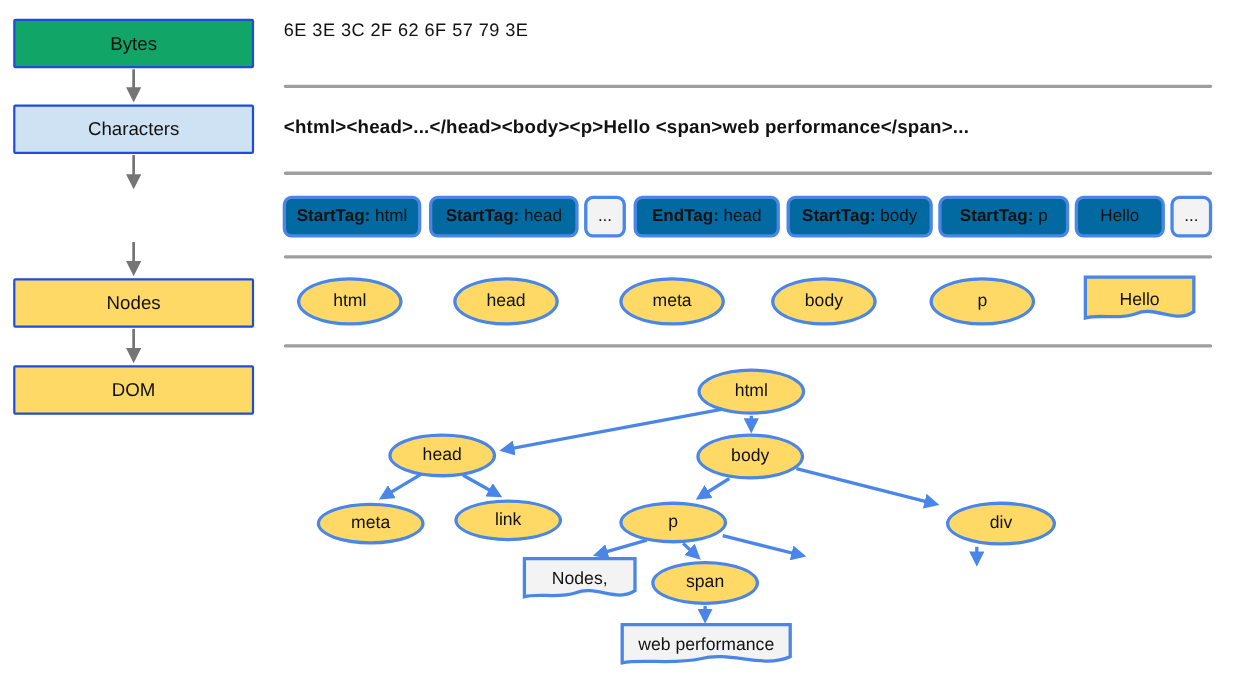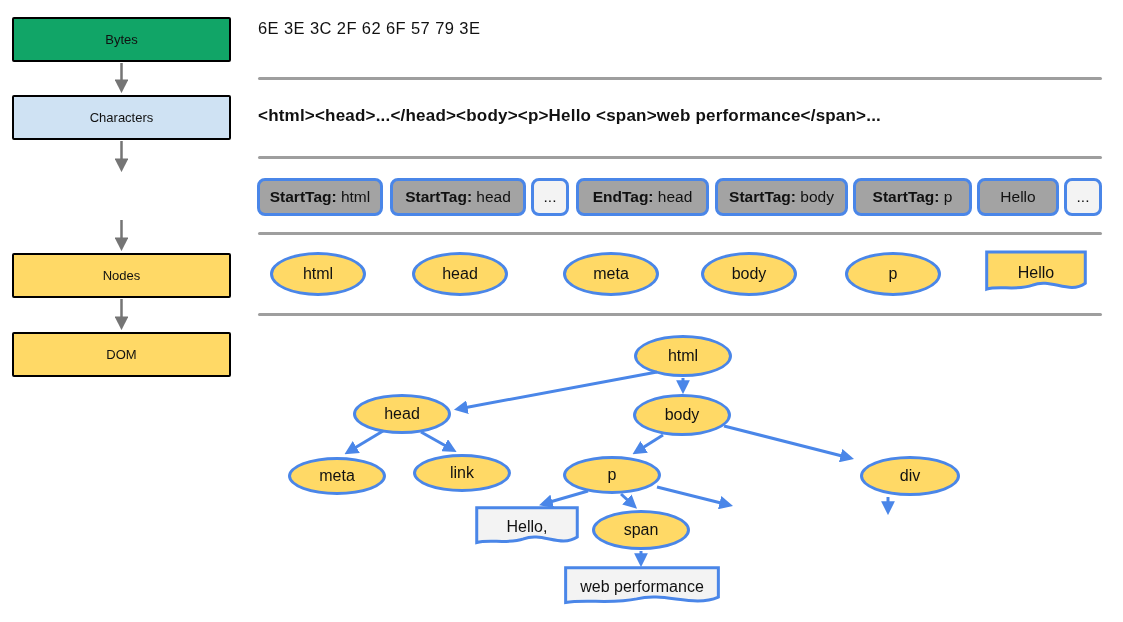--- a/index.html
+++ b/index.html
@@ -3,36 +3,36 @@
 <meta charset="utf-8">
 <style>
   html,body{margin:0;padding:0;background:#ffffff;}
   .canvas{
     position:relative;width:1123px;height:622px;background:#ffffff;overflow:hidden;
     font-family:"Liberation Sans",sans-serif;color:#111;
   }
   
   .stage-box{
     position:absolute;left:12px;width:219px;height:45px;box-sizing:border-box;
-    border:2px solid #000000;border-radius:2px;
+    border:2px solid #1d4ed8;border-radius:2px;
     display:flex;align-items:center;justify-content:center;
-    font-size:13px;
+    font-size:17px;
   }
   .stage-green{background:#11a567;}
   .stage-blue{background:#cfe2f3;}
   .stage-yellow{background:#ffd966;}
   
   .divider{position:absolute;left:258px;width:844px;height:3px;background:#9e9e9e;border-radius:2px;}
   
   .bytes-text{position:absolute;left:258px;top:16px;width:800px;font-size:16.5px;line-height:25px;letter-spacing:0.4px;}
   .chars-text{position:absolute;left:258px;top:106px;width:850px;font-size:17px;font-weight:bold;letter-spacing:0.2px;}
   
   .token{
     position:absolute;top:178px;height:38px;box-sizing:border-box;
-    border:3px solid #4a86e8;border-radius:8px;background:#a3a3a3;
+    border:3px solid #4a86e8;border-radius:8px;background:#0369a1;
     display:flex;align-items:center;justify-content:center;font-size:15.5px;
   }
   .token-plain{background:#f3f3f3;}
   .token .tk-bold{font-weight:bold;}
   .token .tk-rest{white-space:pre;}
   
   .ellipse{
     position:absolute;box-sizing:border-box;background:#ffd966;border:3px solid #4a86e8;border-radius:50%;
     display:flex;align-items:center;justify-content:center;font-size:16px;
   }
@@ -147,21 +147,21 @@
   <div class="ellipse" style="left:563px;top:456px;width:98px;height:38px">
       <span>p</span>
     </div>
   <div class="ellipse" style="left:860px;top:456px;width:100px;height:40px">
       <span>div</span>
     </div>
   <div class="doc doc-gray" style="left:475px;top:506px;width:104px;height:42px">
     <svg viewBox="0 0 120 46" preserveAspectRatio="none">
         <path d="M2 2 L118 2 L118 34 C 99 46, 77 28, 56 36 C 38 42, 16 36, 2 40 Z" stroke="#4a86e8" stroke-width="3" vector-effect="non-scaling-stroke"></path>
       </svg>
-    <span class="doc-label">Hello,</span>
+    <span class="doc-label">Nodes,</span>
   </div>
   <div class="ellipse" style="left:592px;top:510px;width:98px;height:40px">
       <span>span</span>
     </div>
   <div class="doc doc-gray" style="left:563px;top:566px;width:158px;height:42px">
     <svg viewBox="0 0 120 46" preserveAspectRatio="none">
         <path d="M2 2 L118 2 L118 34 C 99 46, 77 28, 56 36 C 38 42, 16 36, 2 40 Z" stroke="#4a86e8" stroke-width="3" vector-effect="non-scaling-stroke"></path>
       </svg>
     <span class="doc-label">web performance</span>
   </div>

